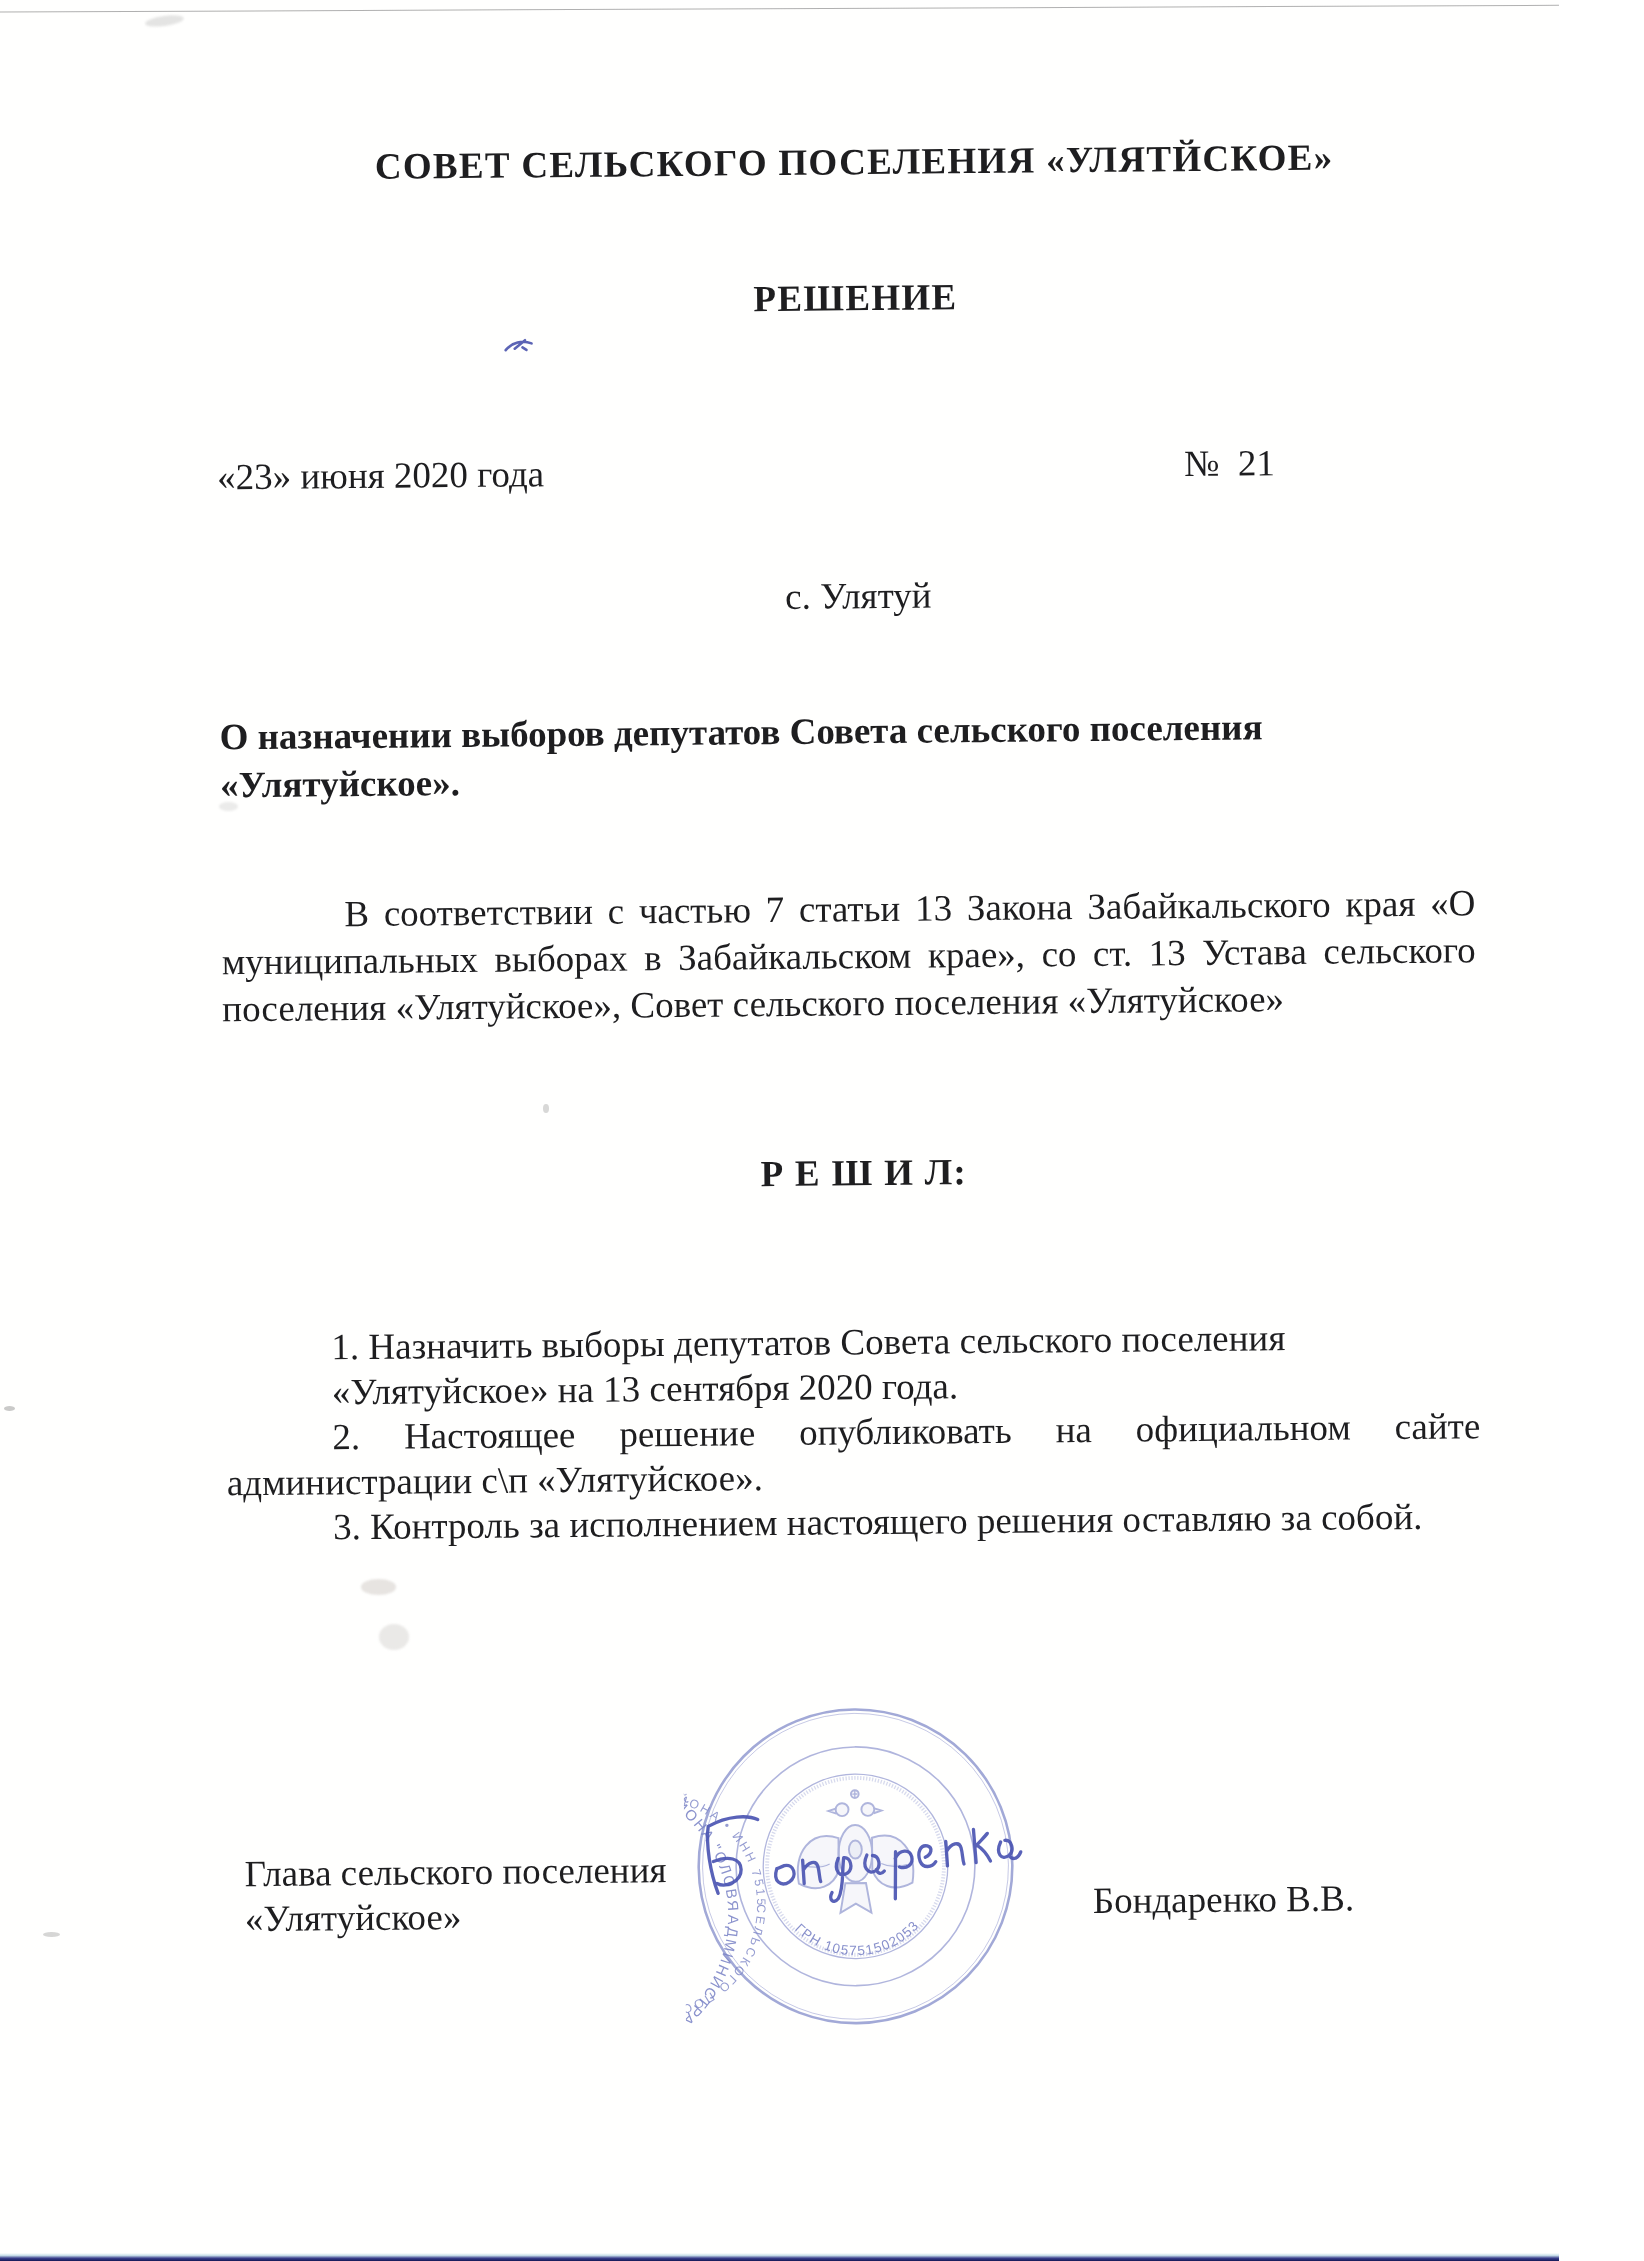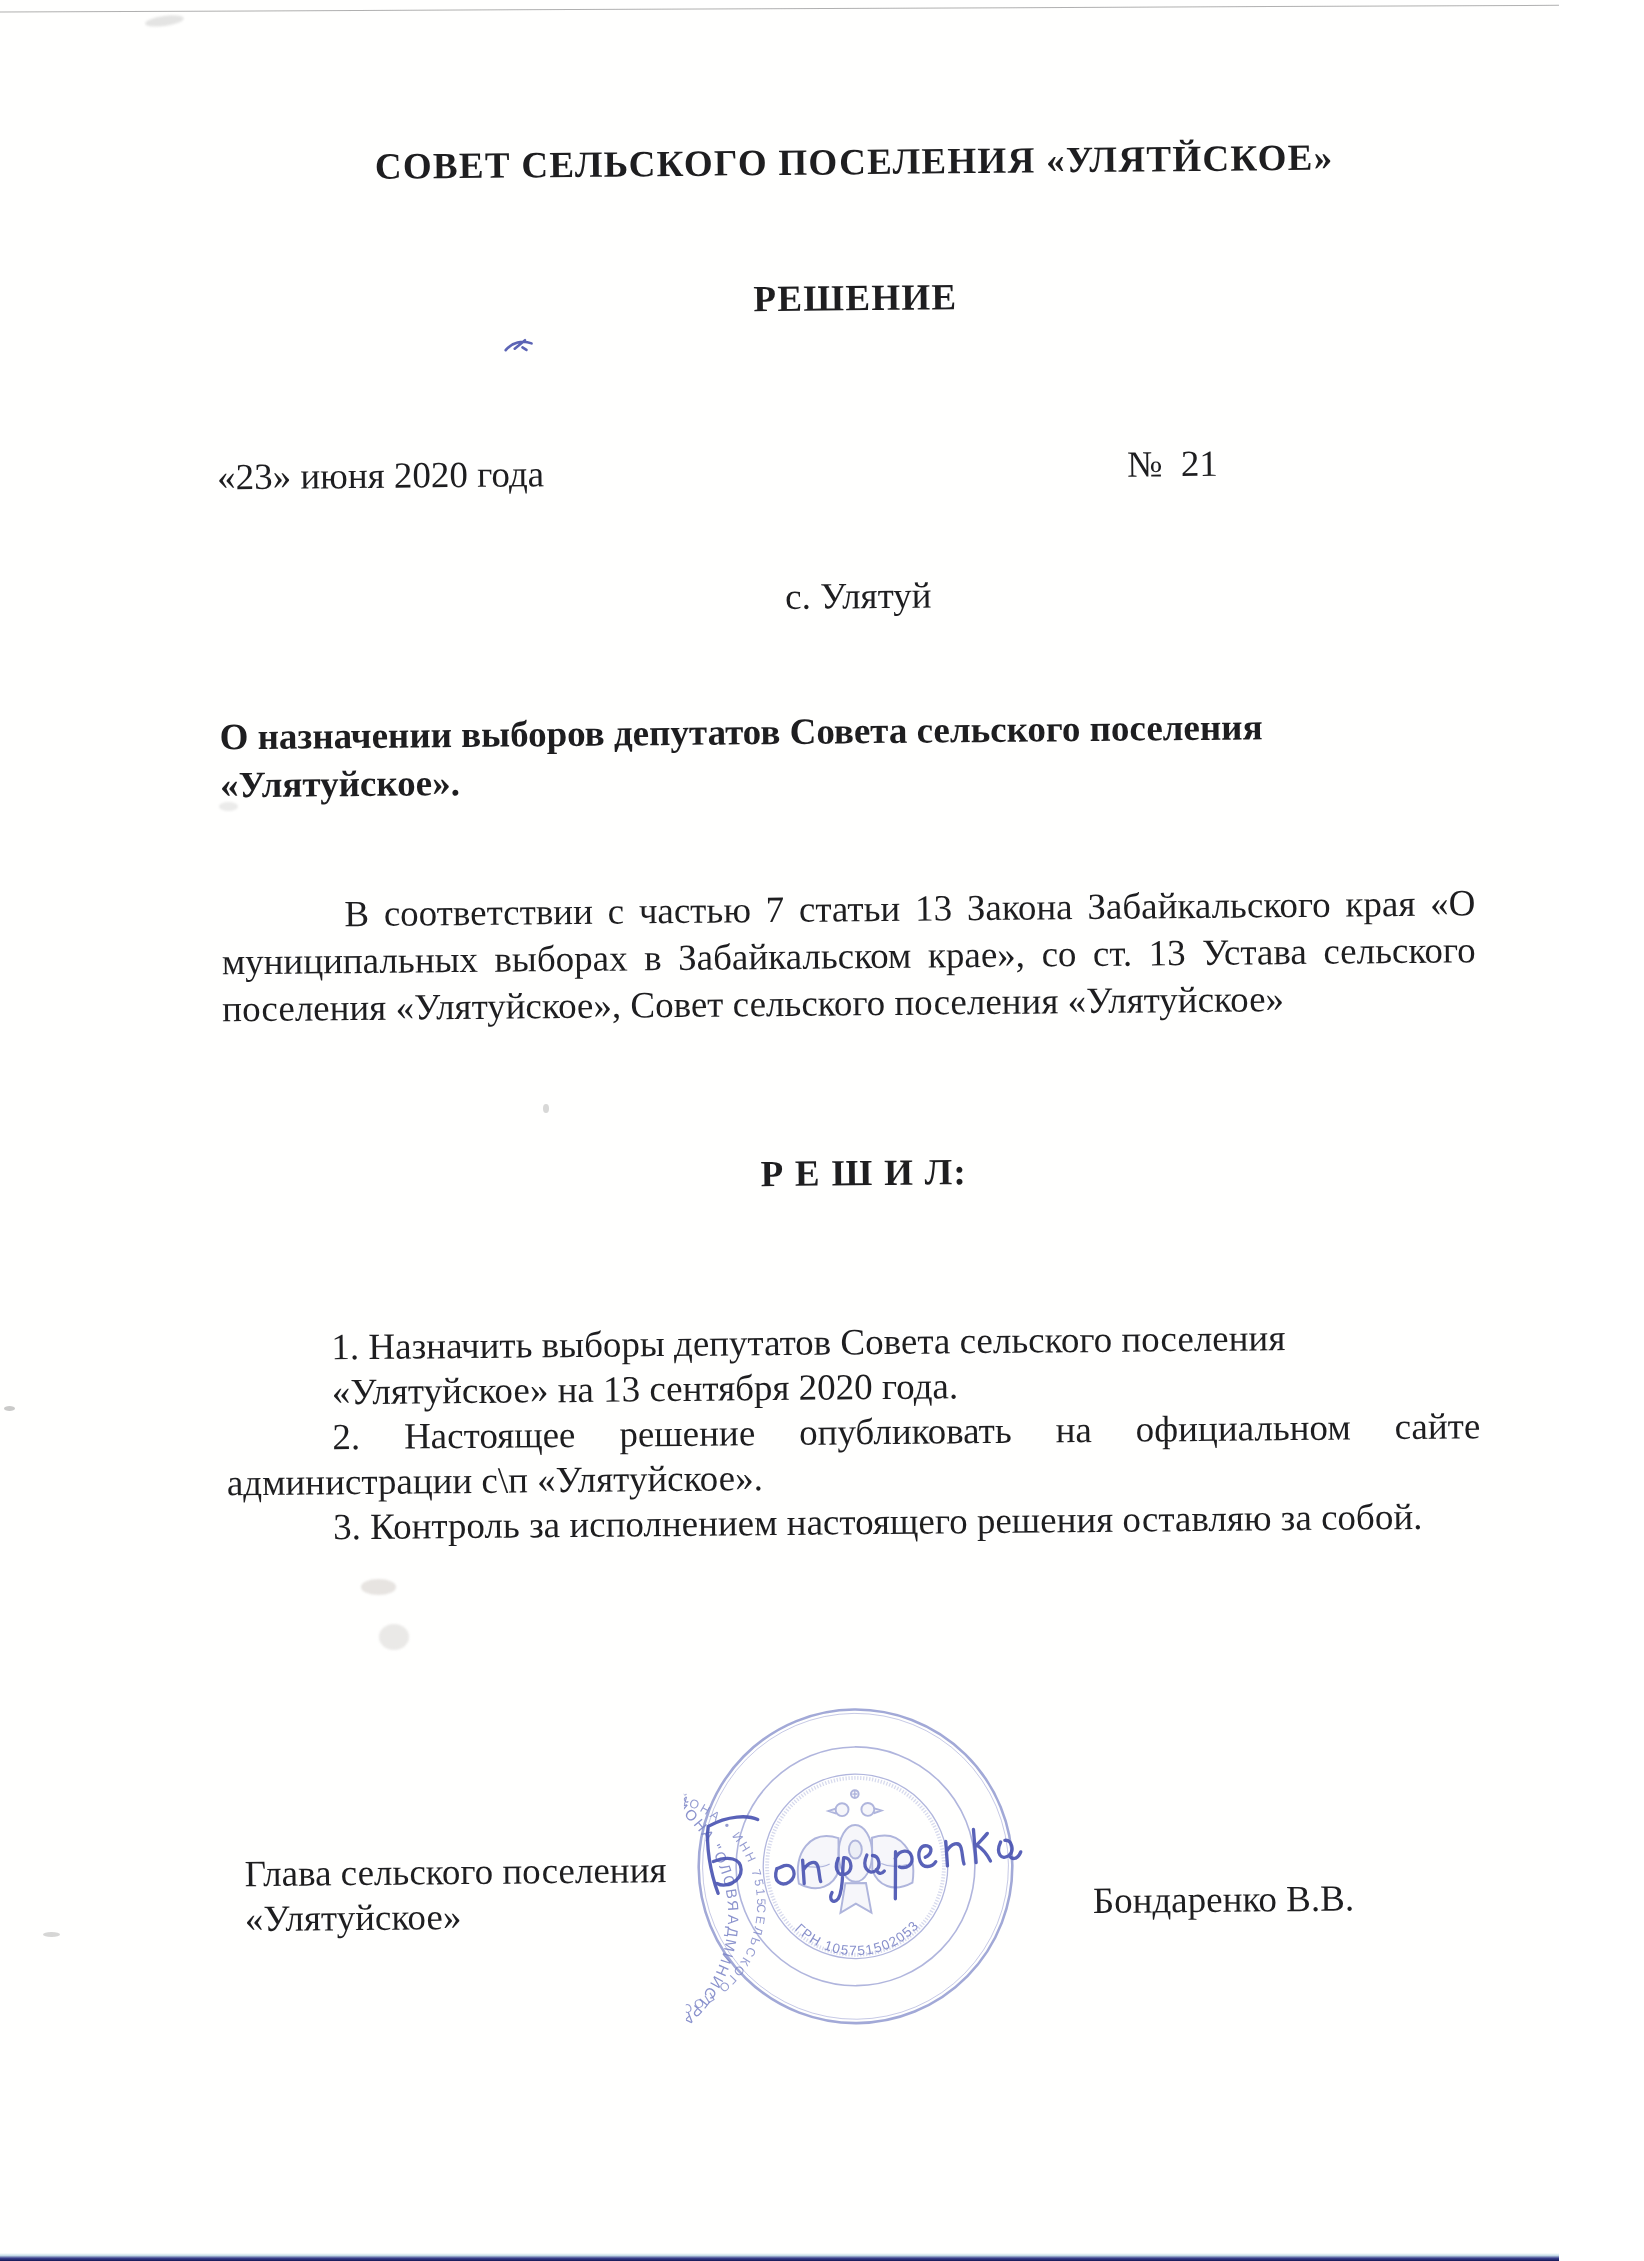--- a/index.html
+++ b/index.html
@@ -4,21 +4,21 @@
 <style>
   html,body{margin:0;padding:0;background:#ffffff;}
   .page{position:relative;width:1559px;height:2261px;background:#fffffe;overflow:hidden;
         font-family:"Liberation Serif","DejaVu Serif",serif;color:#1e1e20;}
   .scan-content{position:absolute;inset:0;transform:rotate(-0.55deg);transform-origin:50% 48%;}
   .abs{position:absolute;}
   .centered{left:223px;width:1280px;text-align:center;}
   .title{top:141px;font-size:37px;font-weight:bold;letter-spacing:1.3px;}
   .doctype{top:277px;font-size:37px;font-weight:bold;letter-spacing:1.3px;}
   .date-row{top:450px;left:223px;width:1280px;font-size:37px;}
-  .doc-number{position:absolute;left:910px;top:-3.9px;white-space:pre;font-size:37px;}
+  .doc-number{position:absolute;left:967px;top:-3.9px;white-space:pre;font-size:37px;}
   .place{top:575px;font-size:37px;}
   .subject{top:708px;left:223px;width:1280px;font-size:37px;font-weight:bold;line-height:48px;}
   .preamble{top:886px;left:223px;width:1254px;font-size:37px;line-height:47px;}
   .jline{text-align:justify;text-align-last:justify;}
   .indent190{padding-left:123px;box-sizing:border-box;}
   .reshil{top:1152px;font-size:37px;font-weight:bold;letter-spacing:1.3px;}
   .list{top:1320px;left:223px;width:1254px;font-size:37px;line-height:45px;}
   .indent165{padding-left:106px;box-sizing:border-box;}
   .sig-role{top:1846px;left:237px;width:580px;font-size:37px;line-height:45px;}
   .sig-name{top:1882px;left:1085px;font-size:37px;}

